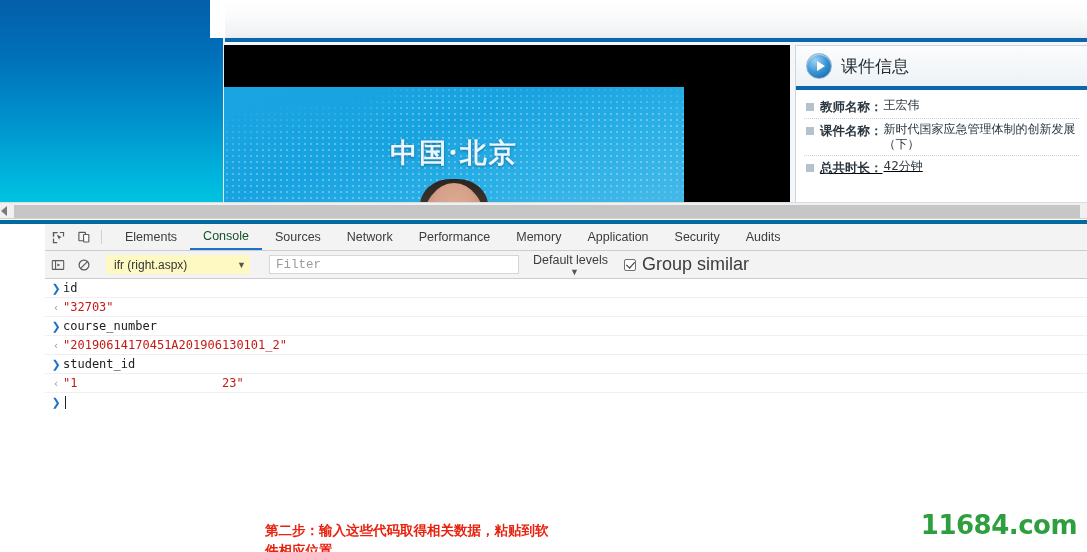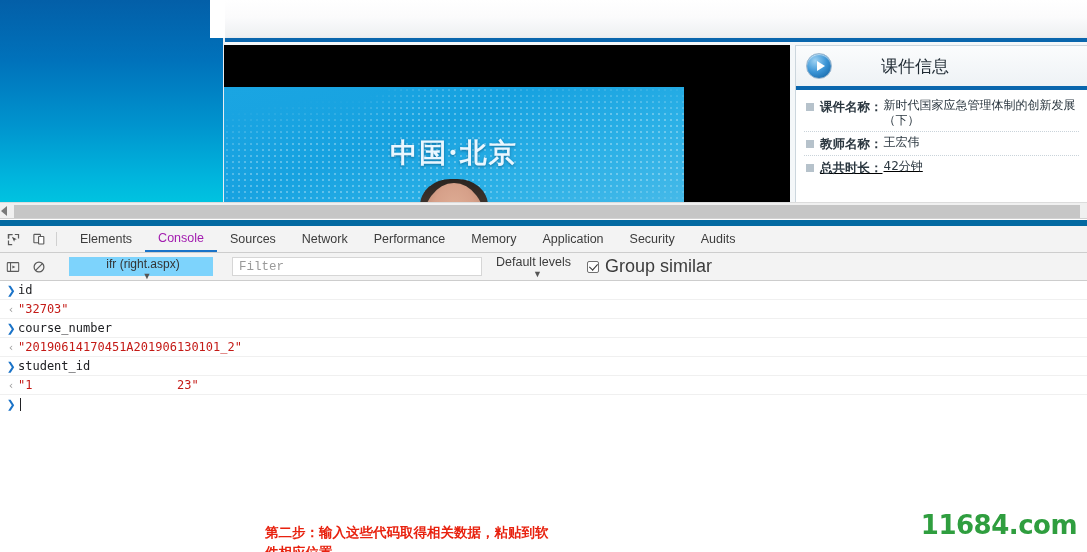--- a/index.html
+++ b/index.html
@@ -91,21 +91,21 @@
 
   
   .info-card {
     position:absolute; left:795px; top:45px; width:292px; height:157px;
     background:#ffffff;
     border-left:1px solid #ccd6dd; border-top:1px solid #ccd6dd;
   }
   .info-head {
     position:absolute; left:0; top:0; right:0; height:40px;
     background: linear-gradient(to bottom,#fbfcfd 0%, #eef2f5 100%);
-    display:flex; align-items:center; padding-left:10px;gap:40px;
+    display:flex; align-items:center; padding-left:10px;
   }
   .play-badge {
     width:26px; height:26px; border-radius:50%;
     background: radial-gradient(circle at 34% 28%, #9fd2f2 0%, #3c95d6 48%, #0b5a9c 100%);
     border:1px solid #9ab6ce;
     display:flex; align-items:center; justify-content:center;
     box-shadow: inset 0 1px 1px rgba(255,255,255,.6);
   }
   .play-badge span {
     display:block; width:0; height:0;
@@ -150,50 +150,49 @@
     position:absolute; left:14px; top:2px; width:1066px; height:13px; background:#c6c6c6;
   }
   .scroll-left-arrow {
     position:absolute; left:1px; top:3px; width:0;height:0;
     border-right:6px solid #7a7a7a; border-top:5px solid transparent; border-bottom:5px solid transparent;
   }
 
   
   #devtools {
     position:absolute; left:0; top:220px; width:1087px; height:332px;
-    background:#ffffff; border-top:6px solid #0369a1;
+    background:#ffffff; border-top:4px solid #0369a1;padding-left:45px;
   }
   .dt-tabbar {
     position:relative; height:27px; background:#f3f3f3;
     border-bottom:1px solid #cdcdcd; display:flex; align-items:stretch;
   }
   .dt-icon-btn {
     width:26px; display:flex; align-items:center; justify-content:center;
     cursor:pointer;
   }
   .dt-sep { width:1px; margin:6px 4px; background:#d0d0d0; }
   .dt-tabs { display:flex; align-items:stretch; margin-left:6px; }
   .dt-tab {
     padding:0 13px; display:flex; align-items:center;
     font-size:12.5px; color:#3c3c3c; cursor:pointer;
     font-family:"Liberation Sans", sans-serif;
   }
-  .dt-tab.sel { color:#a21caf; border-bottom:2px solid #1a73c8; }
+  .dt-tab.sel { color:#14532d; border-bottom:2px solid #1a73c8; }
 
   .dt-filterbar {
     position:relative; height:28px; background:#f3f3f3;
     border-bottom:1px solid #cdcdcd; display:flex; align-items:center;
   }
   .ctx-select {
-    height:19px; min-width:144px; background:#7dd3fc;
+    height:19px; min-width:144px; background:#fef9c3;
     display:flex; align-items:center; justify-content:space-between;
     padding:0 4px 0 8px; font-size:12px; color:#333; cursor:pointer;
-    margin-left:8px;
+    margin-left:0;
     font-family:"Liberation Sans", sans-serif;
-    flex-direction:column;
   }
   .caret { font-size:9px; color:#555; margin-left:8px; }
   .filter-input {
     height:19px; flex:0 0 250px; background:#ffffff; border:1px solid #d6d6d6;
     margin-left:10px; display:flex; align-items:center; padding:0 6px;
     font-size:12.5px; color:#9a9a9a;
     font-family:Liberation Mono, monospace;
   }
   .levels {
     margin-left:14px; font-size:12.5px; color:#3c3c3c; display:flex; align-items:center; cursor:pointer;
@@ -282,28 +281,28 @@
         <div class="play-badge">
             <span></span>
           </div>
         <div class="info-title">课件信息</div>
       </div>
       <div class="info-rule"></div>
       <div class="info-body">
 
         <div class="info-row">
           <div class="sq"></div>
+          <div class="info-label">教师名称：</div>
+          <div class="info-value">王宏伟</div>
+        </div>
+
+        <div class="info-row">
+          <div class="sq"></div>
           <div class="info-label">课件名称：</div>
           <div class="info-value">新时代国家应急管理体制的创新发展（下）</div>
-        </div>
-
-        <div class="info-row">
-          <div class="sq"></div>
-          <div class="info-label">教师名称：</div>
-          <div class="info-value">王宏伟</div>
         </div>
 
         <div class="info-row">
           <div class="sq"></div>
           <div class="info-label">总共时长：</div>
           <div class="info-value">42分钟</div>
         </div>
 
       </div>
     </div>

